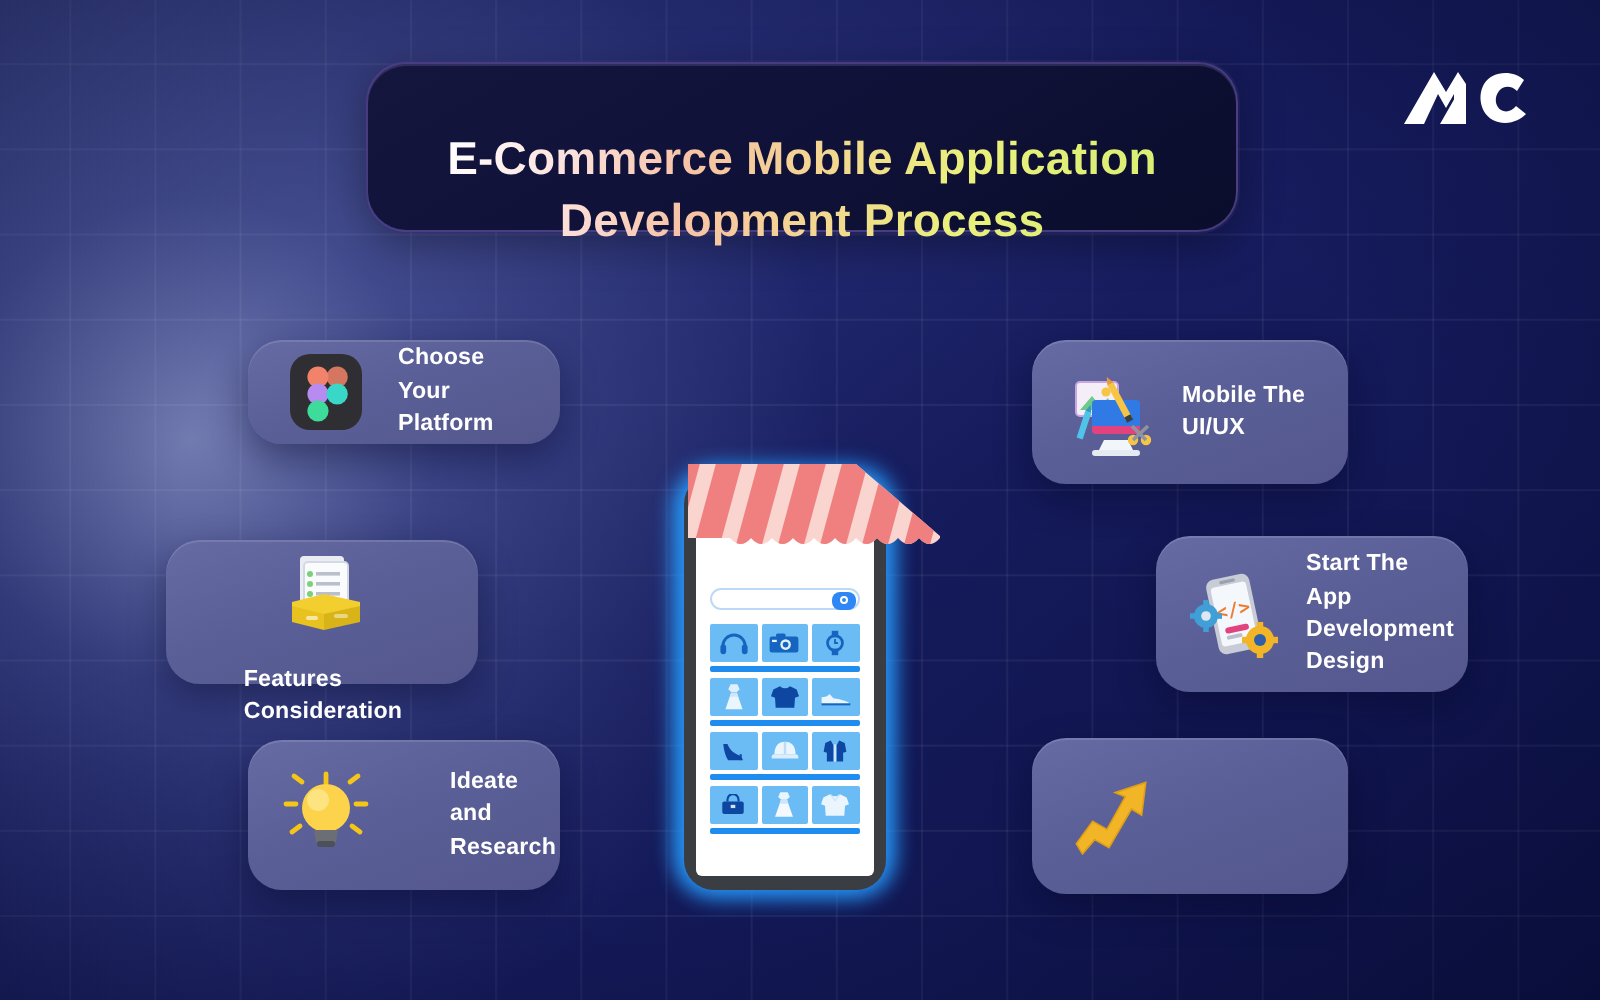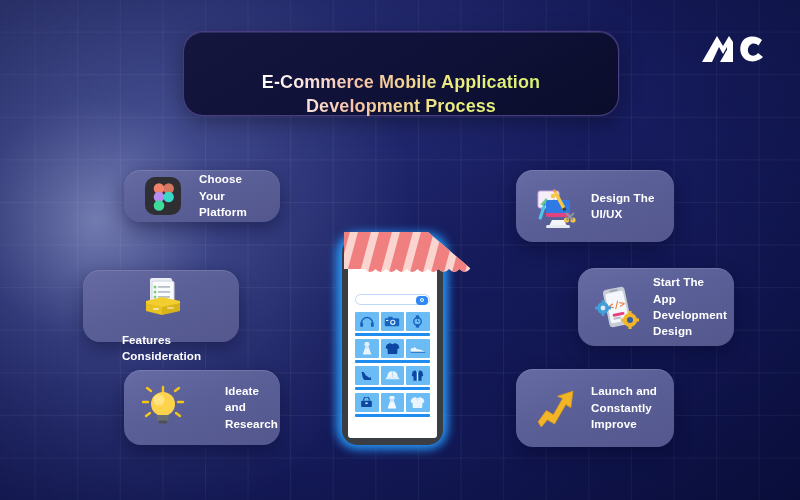--- a/index.html
+++ b/index.html
@@ -37,21 +37,21 @@
   .title-box{
     position:absolute;left:183px;top:31px;width:434px;height:83px;
     border-radius:20px;
     background:linear-gradient(150deg,#15163d 0%,#10123a 40%,#0b0d2c 100%);
     border:1px solid rgba(116,96,190,.55);
     box-shadow:0 0 0 1px rgba(60,50,120,.30), 0 6px 22px rgba(0,0,0,.35),
                inset 0 1px 0 rgba(150,130,220,.22);
     display:flex;align-items:center;justify-content:center;
   }
   .title-txt{
-    text-align:center;font-size:18px;font-weight:bold;line-height:1.33;
+    text-align:center;font-size:23px;font-weight:bold;line-height:1.33;
     letter-spacing:.1px;
     background:linear-gradient(100deg,#ffffff 0%,#fbe2dc 17%,#f7c2a6 34%,#f3d591 52%,#eaf07c 72%,#d8ef72 100%);
     -webkit-background-clip:text;background-clip:text;
     -webkit-text-fill-color:transparent;color:transparent;
     white-space:pre-line;
     margin-top:42px;
   }
 
   
   .card{
@@ -210,21 +210,21 @@
           <rect x="11" y="26" width="3.2" height="14" fill="#4fc3e8"></rect>
           <path d="M11 26 l1.6 -3.6 l1.6 3.6 z" fill="#2f9dc4"></path>
         </g>
         <g transform="translate(36 33)">
           <circle cx="1.5" cy="7" r="2.6" fill="#f6c544"></circle>
           <circle cx="8" cy="7" r="2.6" fill="#f6c544"></circle>
           <path d="M1.5 7 L9 0 M8 7 L1 0" stroke="#8e95a1" stroke-width="1.8" fill="none"></path>
         </g>
       </svg>
     </div>
-    <div class="card-lbl">Design The
+    <div class="card-lbl">Mobile The
 UI/UX</div>
   </div>
 
   <div class="card" id="card-4">
     <div class="card-ico">
       <svg viewBox="0 0 52 52">
         <g transform="rotate(-12 26 26)">
           <rect x="15" y="7" width="22" height="38" rx="4" fill="#c7ccd6"></rect>
           <rect x="17" y="11" width="18" height="30" rx="2" fill="#f4f7fb"></rect>
           <rect x="22" y="8.5" width="8" height="1.6" rx=".8" fill="#9aa2b0"></rect>
@@ -259,23 +259,20 @@
 Design</div>
   </div>
 
   <div class="card" id="card-5">
     <div class="card-ico">
       <svg viewBox="0 0 52 52">
         <path d="M9 42 L17 31 L24 35 L33 19 L28 17 L43 12 L41 28 L36 25 L25 44 L18 40 L12 47 Z" fill="#f2b528" transform="translate(0,-3) scale(1.02)"></path>
         <path d="M9 42 L17 31 L24 35 L33 19 L28 17 L43 12 L41 28 L36 25 L25 44 L18 40 L12 47 Z" fill="none" stroke="#e09f12" stroke-width=".8" transform="translate(0,-3) scale(1.02)"></path>
       </svg>
     </div>
-    <div class="card-lbl">Launch and
-Constantly
-Improve</div>
   </div>
 
   <div class="phone-wrap">
     <div class="phone-glow"></div>
     <div class="phone-body">
       <div class="phone-screen">
 
         <div class="srch">
           <div class="srch-b"></div>
         </div>

